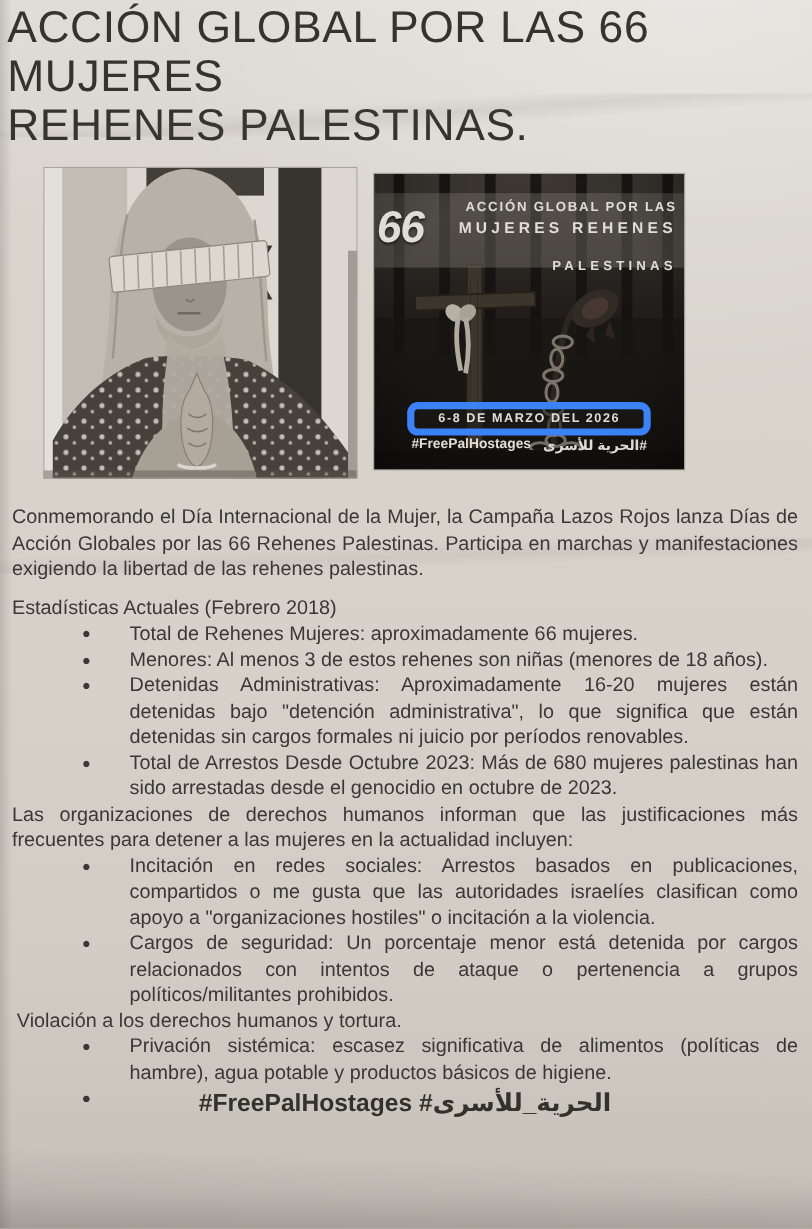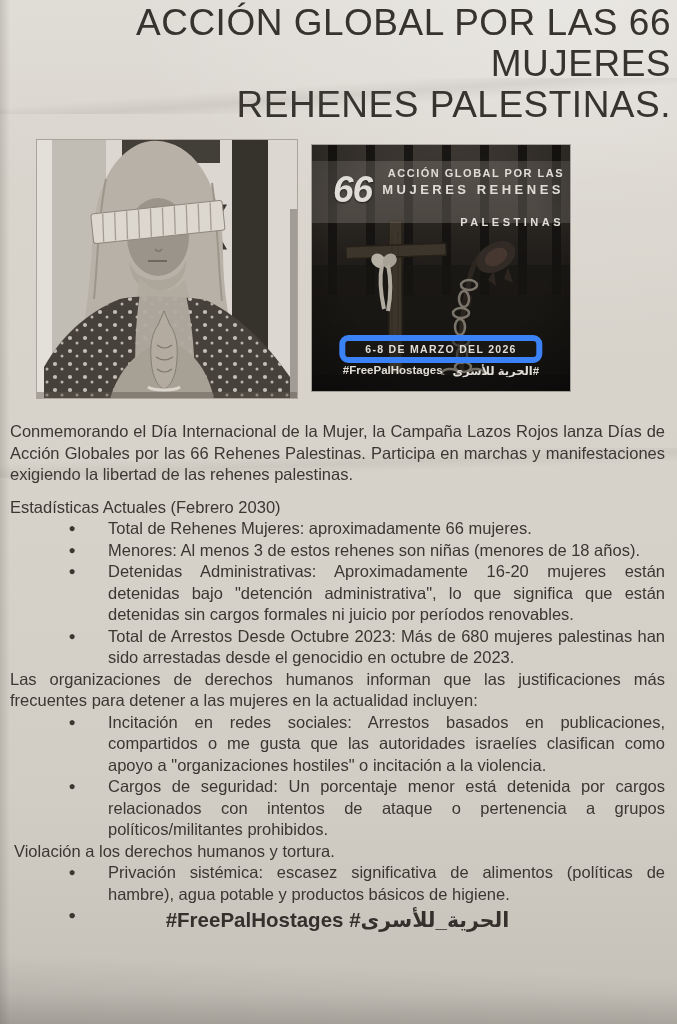--- a/index.html
+++ b/index.html
@@ -19,35 +19,35 @@
   }
   
   .crease{position:absolute;left:0;width:100%;pointer-events:none;}
   .crease.c1{top:78px;height:36px;background:linear-gradient(176deg,rgba(0,0,0,0) 35%,rgba(90,84,76,.10) 50%,rgba(0,0,0,0) 66%);}
   .crease.c2{top:448px;height:30px;background:linear-gradient(178deg,rgba(0,0,0,0) 30%,rgba(90,84,76,.08) 52%,rgba(0,0,0,0) 70%);}
   .crease.c3{top:930px;height:94px;background:linear-gradient(2deg,rgba(62,58,52,.18) 0%,rgba(0,0,0,0) 60%);}
   .edgeL{position:absolute;top:0;left:0;width:10px;height:100%;background:linear-gradient(90deg,rgba(70,65,58,.18),rgba(0,0,0,0));}
 
   
   .title{
-    margin:2px 6px 0 6px;text-align:right;
+    margin:2px 6px 0 6px;text-align:left;
     font-size:37px;line-height:41px;font-weight:400;letter-spacing:.5px;
     color:#36332e;
   }
 
   
   .media-row{position:relative;height:262px;margin-top:14px;}
   .photo{position:absolute;left:36px;top:0;width:262px;height:260px;display:block;}
   .poster{
     position:absolute;left:312px;top:6px;width:258px;height:246px;
     background:#24211e;overflow:hidden;box-shadow:0 0 0 1px rgba(60,55,48,.35);
   }
   .poster svg{position:absolute;inset:0;display:block;}
   .poster .ptxt{position:absolute;color:#e0ddd6;font-weight:bold;white-space:nowrap;}
-  .p66{left:21px;top:24px;font-size:37px;font-style:italic;letter-spacing:-1px;color:#dcd9d3;text-shadow:0 1px 2px rgba(0,0,0,.6);}
+  .p66{left:2px;top:24px;font-size:37px;font-style:italic;letter-spacing:-1px;color:#dcd9d3;text-shadow:0 1px 2px rgba(0,0,0,.6);}
   .pline{left:52px;width:200px;text-align:right;}
   .pline1{top:22px;font-size:11px;letter-spacing:1.5px;}
   .pline2{top:37px;font-size:13px;letter-spacing:3.5px;}
   .pline3{top:71px;font-size:11px;letter-spacing:3.5px;}
   .pbadge{
     left:50%;top:190px;transform:translateX(-50%);
     border:6px solid #3b82f6;border-radius:9px;background:rgba(28,26,23,.55);
     padding:2px 20px;font-size:10.5px;letter-spacing:1.3px;color:#d7d4ce;
   }
   .phash{left:0;top:219px;width:100%;display:flex;justify-content:center;gap:10px;font-size:11.5px;color:#d0cdc6;}
@@ -216,21 +216,21 @@
         <span>#FreePalHostages</span>
         <span dir="rtl">#الحرية للأسرى</span>
       </div>
     </div>
   </div>
 
   <div class="content">
 
     <p class="para intro">Conmemorando el Día Internacional de la Mujer, la Campaña Lazos Rojos lanza Días de Acción Globales por las 66 Rehenes Palestinas. Participa en marchas y manifestaciones exigiendo la libertad de las rehenes palestinas.</p>
 
-    <p class="para sec-head">Estadísticas Actuales (Febrero 2030)</p>
+    <p class="para sec-head">Estadísticas Actuales (Febrero 2018)</p>
 
     <div class="blist">
       <div class="bitem">
         <span class="bullet">●</span>
         <span>Total de Rehenes Mujeres: aproximadamente 66 mujeres.</span>
       </div>
       <div class="bitem">
         <span class="bullet">●</span>
         <span>Menores: Al menos 3 de estos rehenes son niñas (menores de 18 años).</span>
       </div>

